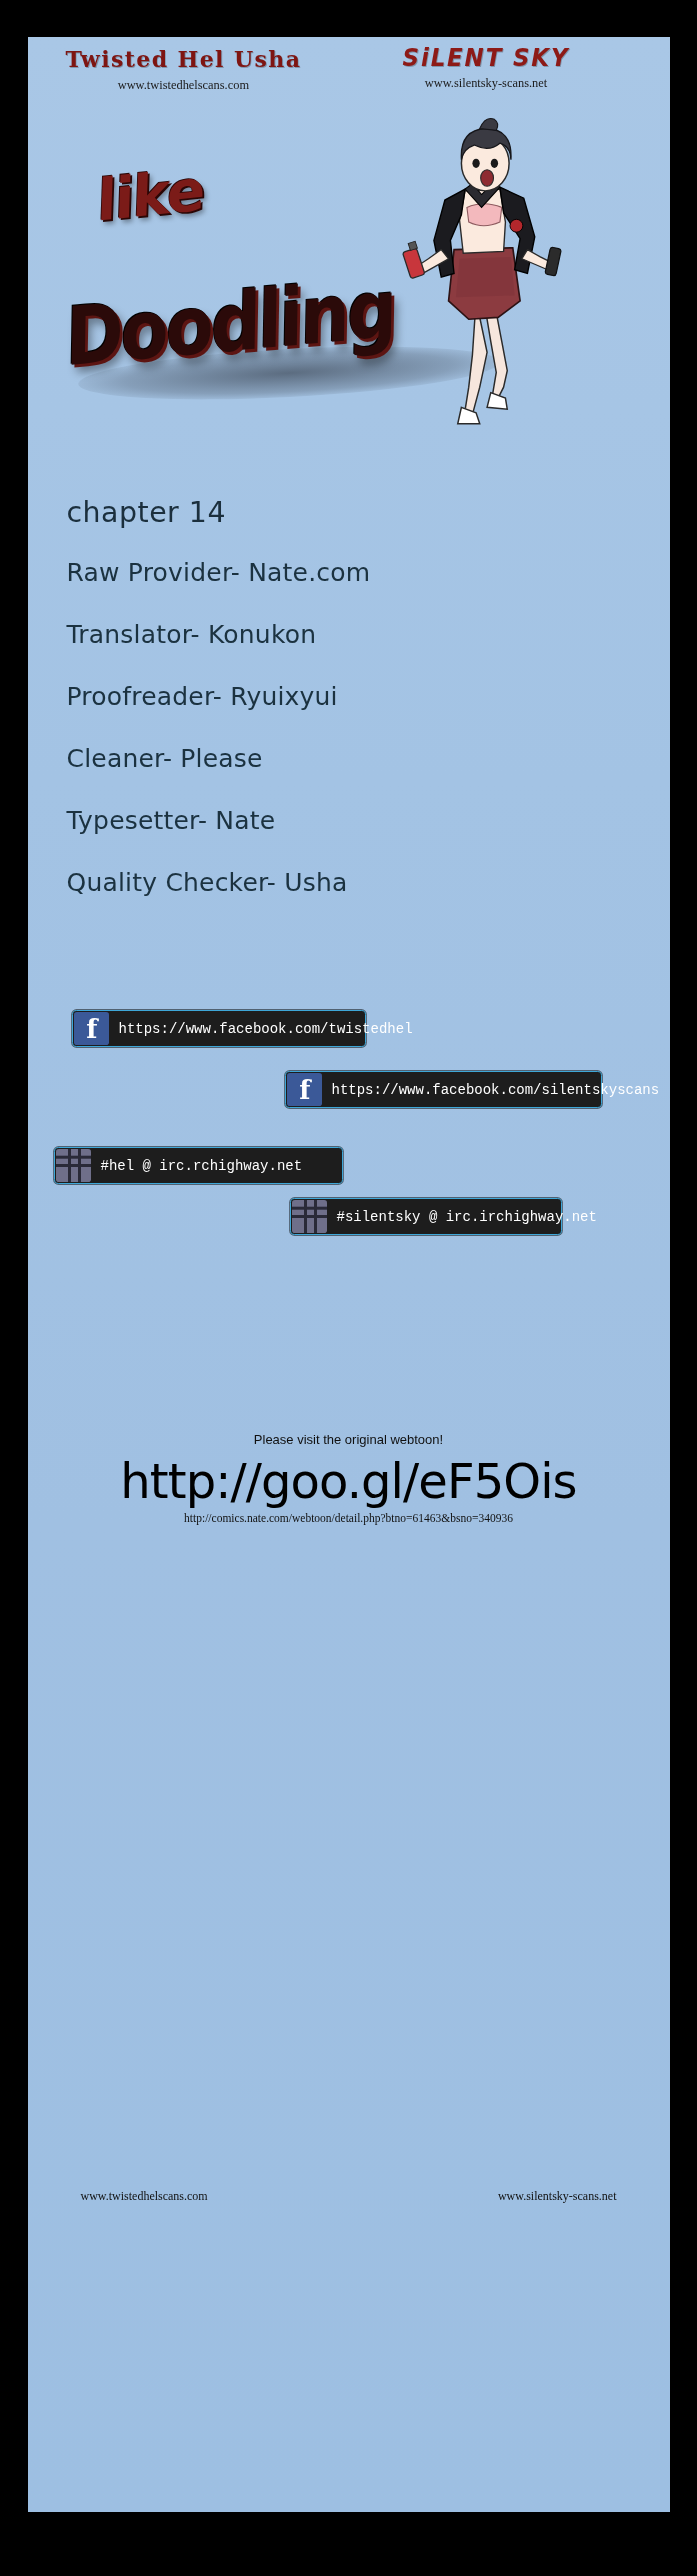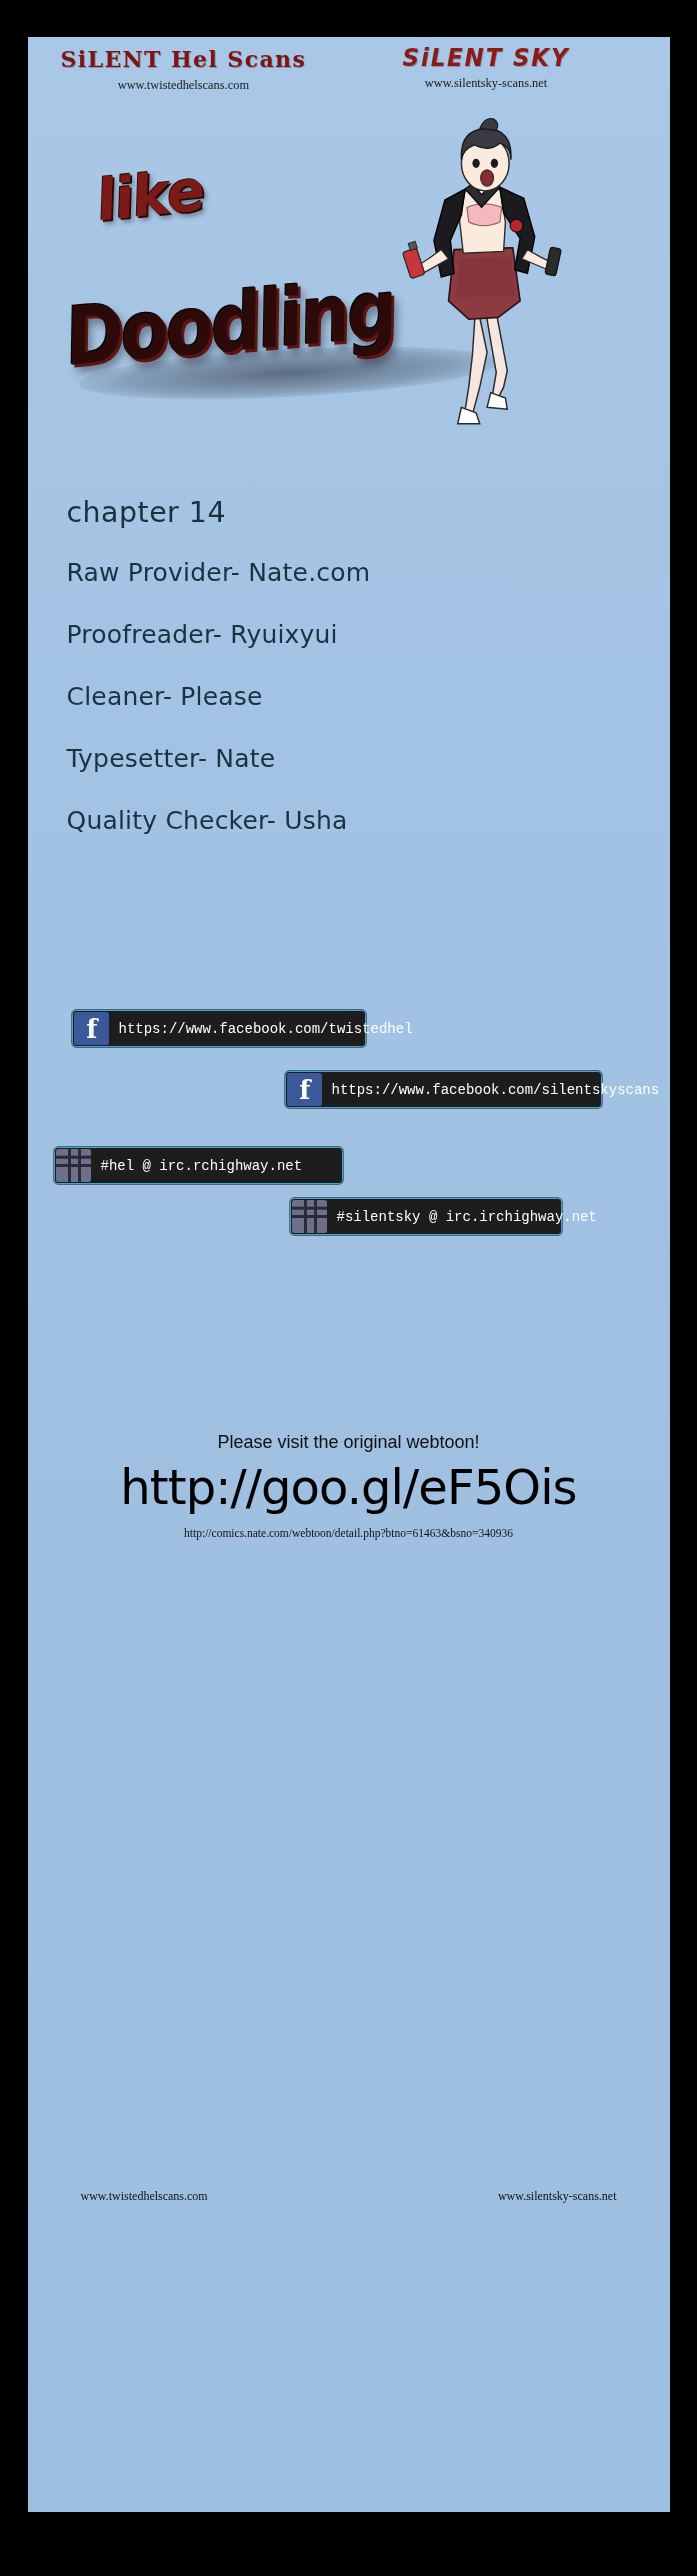--- a/index.html
+++ b/index.html
@@ -248,37 +248,37 @@
   
   .original-area {
     position: absolute;
     left: 0;
     top: 1395px;
     width: 642px;
     text-align: center;
   }
   .visit-line {
     font-family: "Liberation Sans", sans-serif;
-    font-size: 18px;
+    font-size: 13px;
     color: #101010;
     margin-bottom: 7.3px;
   }
   .goo-link {
     font-family: "DejaVu Sans", sans-serif;
     font-size: 48px;
     color: #000000;
     letter-spacing: -0.9px;
     line-height: 55px;
     text-align: center;
   }
   .long-url {
     font-family: "Liberation Serif", serif;
     font-size: 11.5px;
     color: #111111;
-    margin-top: 12px;
+    margin-top: 3px;
   }
   .footer-urls {
     position: absolute;
     left: 0;
     top: 2152px;
     width: 642px;
     height: 27.5px;
   }
   .footer-url {
     position: absolute;
@@ -294,21 +294,21 @@
 
 <div class="page">
 
   <div class="top-black"></div>
   <div class="bottom-black"></div>
 
   <div class="sheet">
 
     <div class="credits-header">
       <div class="scan-block left">
-        <div class="scan-title">SiLENT Hel Scans</div>
+        <div class="scan-title">Twisted Hel Usha</div>
         <div class="scan-url">www.twistedhelscans.com</div>
       </div>
       <div class="scan-block right">
         <div class="scan-title sky">SiLENT SKY</div>
         <div class="scan-url">www.silentsky-scans.net</div>
       </div>
     </div>
 
     <div class="hero">
 
@@ -357,20 +357,21 @@
         <ellipse cx="128" cy="56" rx="4" ry="5" fill="#1b1b1b"></ellipse>
 
         <ellipse cx="120" cy="72" rx="7" ry="9" fill="#8e2b31" stroke="#2a2a2a" stroke-width="1.2"></ellipse>
       </svg>
     </div>
 
     <div class="chapter-line">chapter 14</div>
 
     <div class="credit-list">
       <div class="credit-row">Raw Provider- Nate.com</div>
+      <div class="credit-row">Translator- Konukon</div>
       <div class="credit-row">Proofreader- Ryuixyui</div>
       <div class="credit-row">Cleaner- Please</div>
       <div class="credit-row">Typesetter- Nate</div>
       <div class="credit-row">Quality Checker- Usha</div>
     </div>
 
     <div class="contact-area">
 
       <div class="contact-box b1">
         <span class="badge fb">f</span>

